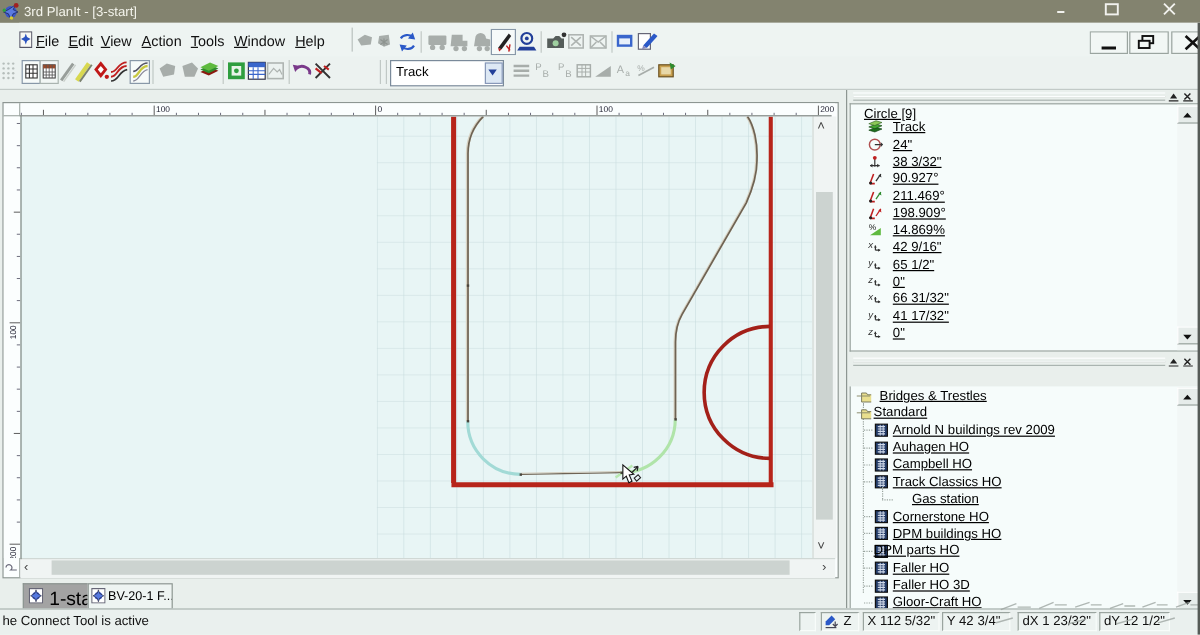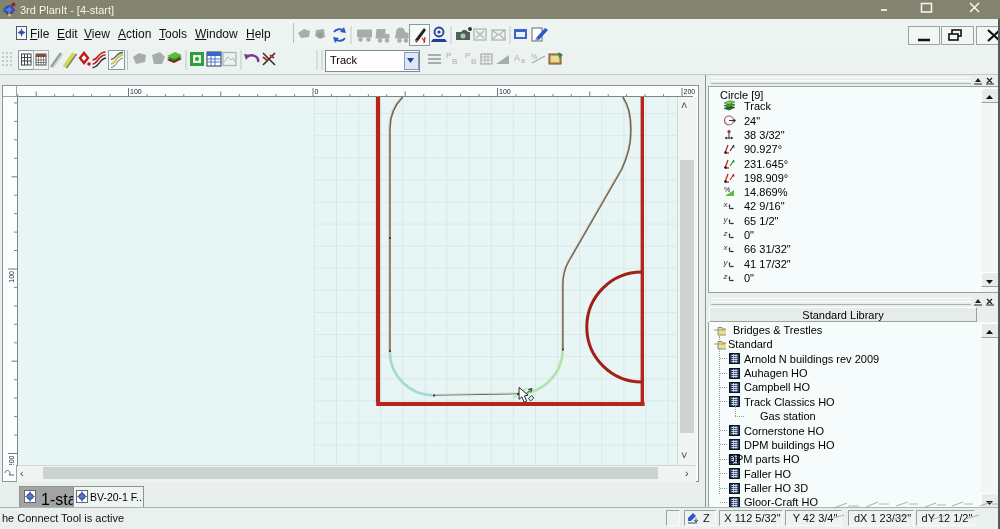--- a/index.html
+++ b/index.html
@@ -6,36 +6,36 @@
   body{width:1000px;height:529px;position:relative;overflow:hidden;
        font-family:"Liberation Sans",sans-serif;background:#edf3f1;}
   .abs{position:absolute;}
   #titlebar{left:0;top:0;width:1000px;height:19px;background:#83836f;}
   #titletext{left:20px;top:3.5px;color:#f4f4ec;font-size:11px;}
   #menubar{left:16px;top:19px;width:1000px;height:28px;background:#eef4f2;}
   .menuitem{position:absolute;top:8px;font-size:12px;color:#111;}
   .menuitem u{text-decoration:underline;}
   #toolbar2{left:0;top:47px;width:1000px;height:27px;background:#ecf2f0;border-bottom:1px solid #c2cac7;}
   #client{left:0;top:75px;width:1000px;height:432px;background:#e9efec;}
-  #statusbar{left:0;top:507px;width:1000px;height:22px;background:#eaf0ee;border-top:1px solid #aab4b0;text-align:center;}
+  #statusbar{left:0;top:507px;width:1000px;height:22px;background:#eaf0ee;border-top:1px solid #aab4b0;}
   .sbox{position:absolute;top:2px;height:16px;border:1px solid #9aa49f;border-bottom-color:#f8fcfa;border-right-color:#f8fcfa;background:#edf3f1;font-size:11px;color:#111;padding-top:1px;padding-left:3px;box-sizing:border-box;}
-  .lrow{position:absolute;font-size:11px;color:#000;white-space:nowrap;}
+  .lrow{position:absolute;font-size:11px;color:#000;white-space:nowrap;text-decoration:underline;}
 </style>
 </head>
 <body>
 
 <div class="abs" id="titlebar">
   <svg class="abs" style="left:2px;top:2px" width="15" height="15" viewBox="0 0 15 15">
     <circle cx="7" cy="8" r="5" fill="#3a56c8"></circle>
     <path d="M11 2 L9 6 L13 8 L9 9.5 L7 14 L5 9.5 L1 8 L5 6 Z" fill="#5a7ae0" stroke="#202a60" stroke-width="0.7"></path>
     <circle cx="11.5" cy="2.5" r="2" fill="#a02020"></circle>
     <circle cx="7.5" cy="13" r="1.5" fill="#d8cc30"></circle>
     <circle cx="1.5" cy="6.5" r="1.5" fill="#30a040"></circle>
   </svg>
-  <div class="abs" id="titletext">3rd PlanIt - [4-start]</div>
+  <div class="abs" id="titletext">3rd PlanIt - [3-start]</div>
   <svg class="abs" style="left:870px;top:0" width="120" height="19" viewBox="0 0 120 19">
     <path d="M11 10 H17" stroke="#f2f2ee" stroke-width="1.8"></path>
     <rect x="51.5" y="3.5" width="10" height="8.5" fill="none" stroke="#f2f2ee" stroke-width="1.6"></rect>
     <path d="M100 3 L109 12 M109 3 L100 12" stroke="#f2f2ee" stroke-width="1.6"></path>
   </svg>
 </div>
 
 <div class="abs" id="menubar">
   <svg class="abs" style="left:0px;top:7px" width="11" height="15" viewBox="0 0 11 15">
     <rect x="0.5" y="0.5" width="10" height="13" fill="#f8f8f4" stroke="#556"></rect>
@@ -403,21 +403,21 @@
           <path d="M11 3 l0.5 3 l-2.5 -1.5 z" fill="#333"></path>
         </svg>
         <div class="lrow" style="left:35px;top:56.2px">90.927°</div>
         <svg class="abs" style="left:14px;top:69.5px" width="13" height="13" viewBox="0 0 13 13">
           <path d="M2 11 l3 -8" stroke="#c02020" stroke-width="1.3" fill="none"></path>
           <path d="M2 11 h4" stroke="#c02020" stroke-width="1.3"></path>
           <circle cx="2.5" cy="10.5" r="1.3" fill="#222"></circle>
           <path d="M7 9 L11 3" stroke="#2e8b2e" stroke-width="1.1"></path>
           <path d="M11 3 l0.5 3 l-2.5 -1.5 z" fill="#2e8b2e"></path>
         </svg>
-        <div class="lrow" style="left:35px;top:70.5px">231.645°</div>
+        <div class="lrow" style="left:35px;top:70.5px">211.469°</div>
         <svg class="abs" style="left:14px;top:83.8px" width="13" height="13" viewBox="0 0 13 13">
           <path d="M2 11 l3 -8" stroke="#c02020" stroke-width="1.3" fill="none"></path>
           <path d="M2 11 h4" stroke="#c02020" stroke-width="1.3"></path>
           <circle cx="2.5" cy="10.5" r="1.3" fill="#222"></circle>
           <path d="M7 9 L11 3" stroke="#c02020" stroke-width="1.1"></path>
           <path d="M11 3 l0.5 3 l-2.5 -1.5 z" fill="#c02020"></path>
         </svg>
         <div class="lrow" style="left:35px;top:84.8px">198.909°</div>
         <svg class="abs" style="left:14px;top:98.1px" width="13" height="13" viewBox="0 0 13 13">
           <path d="M2 11 L11 11 L11 5 Z" fill="#5fba3f"></path>
@@ -478,21 +478,20 @@
 
     <div class="abs" style="left:5px;top:223px;width:260px;height:2px;border-top:1px solid #fcfefe;border-bottom:1px solid #aab4b0"></div>
     <div class="abs" style="left:5px;top:226px;width:260px;height:2px;border-top:1px solid #fcfefe;border-bottom:1px solid #aab4b0"></div>
     <svg class="abs" style="left:266px;top:221px" width="24" height="11" viewBox="0 0 24 11">
       <path d="M3 7 L9 7 L6 3 Z" fill="#222"></path>
         <path d="M2 9 h8" stroke="#222"></path>
       <path d="M15 3 l5 5 M20 3 l-5 5" stroke="#222" stroke-width="1.2"></path>
         <path d="M14 9 h8" stroke="#222"></path>
     </svg>
 
-    <div class="abs" style="left:3px;top:232px;width:268px;height:15px;background:#e6ecea;border:1px solid #9aa49f;border-top-color:#fdfefe;border-left-color:#fdfefe;font-size:11px;text-align:center;color:#000;padding-top:1px;box-sizing:border-box">Standard Library</div>
 
     <div class="abs" style="left:2px;top:247px;width:290px;height:185px;background:#f6fcfb;border-left:1px solid #9aa49f;overflow:hidden">
       <div class="abs" style="left:10px;top:14px;width:1px;height:158px;border-left:1px dotted #9aa49f"></div>
         <svg class="abs" style="left:4px;top:1.5px" width="13" height="13" viewBox="0 0 13 13">
           <path d="M5 3.5 h4 l1 1.5 h6 v6 h-11 z" fill="#e9df8e" stroke="#77775a" stroke-width="0.8"></path>
           <path d="M1 6 h11" stroke="#8a8a6a" stroke-width="0.8"></path>
         </svg>
         <div class="lrow" style="left:24px;top:2.0px">Bridges &amp; Trestles</div>
         <svg class="abs" style="left:4px;top:15.9px" width="13" height="13" viewBox="0 0 13 13">
           <path d="M5 3.5 h4 l1 1.5 h6 v6 h-11 z" fill="#e9df8e" stroke="#77775a" stroke-width="0.8"></path>

